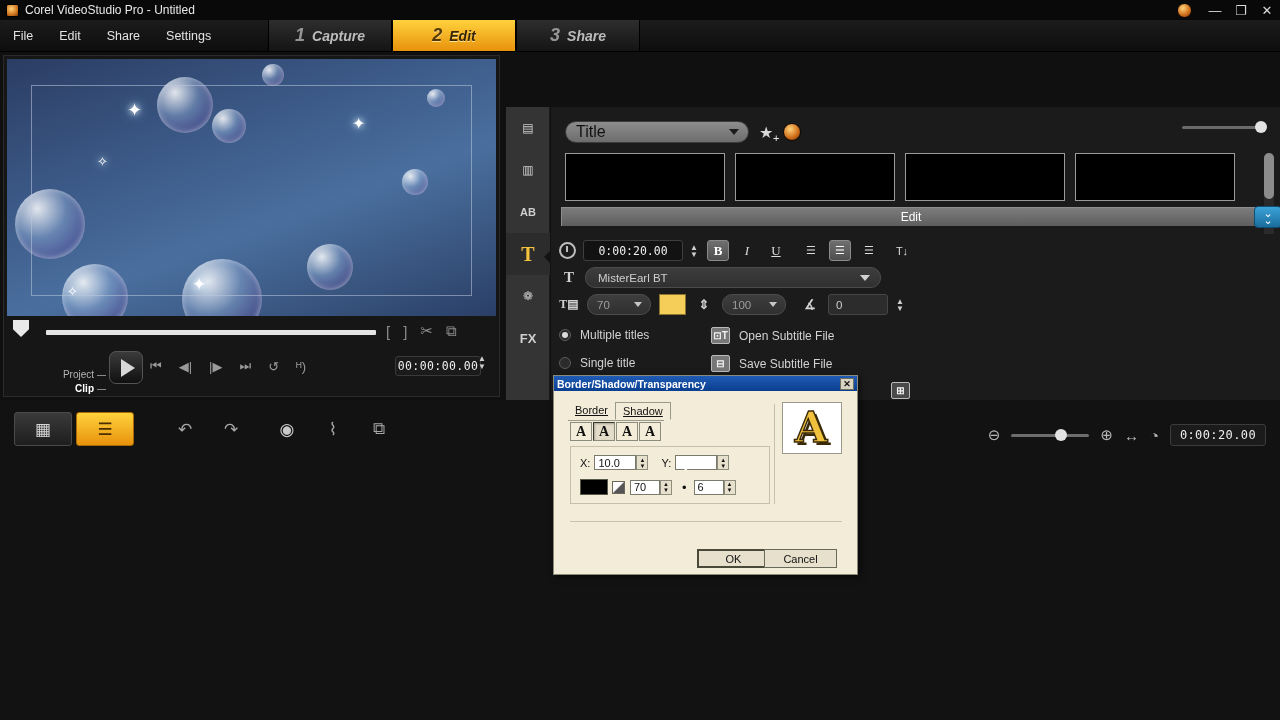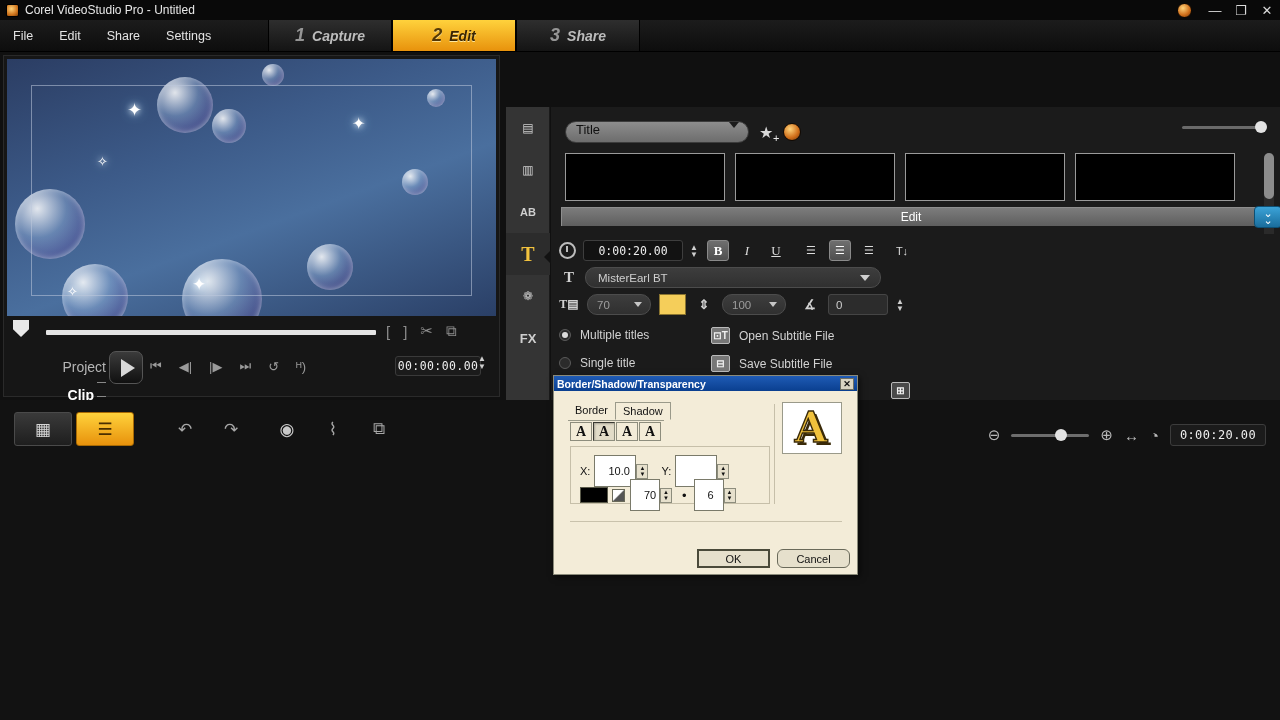--- a/index.html
+++ b/index.html
@@ -53,21 +53,21 @@
   .hnd.rot { background:#c24fd6; border-radius:50%; border:1px solid #4a1355; }
   .hnd.cy { background:#3fe0e8; border-radius:50%; border:1px solid #125a5e; }
 
   .scrub-row { position:absolute; left:4px; top:264px; width:485px; height:22px; }
   .scrub-track { position:absolute; left:38px; top:10px; width:330px; height:5px; background:#e4e4e4; border-radius:1px; }
   .scrub-head { position:absolute; left:5px; top:0px; width:16px; height:17px; background:#e9e9e9;
         clip-path:polygon(0 0,100% 0,100% 55%,50% 100%,0 55%); }
   .mark-icons { position:absolute; left:378px; top:2px; display:flex; gap:13px; align-items:center; color:#8c8c8c; font-size:15px; }
 
   .transport { position:absolute; left:4px; top:290px; width:485px; height:50px; }
-  .pc-labels { position:absolute; left:48px; top:14px; text-align:right; width:50px; font-size:14px; }
+  .pc-labels { position:absolute; left:48px; top:22px; text-align:right; width:50px; font-size:10px; }
   .pc-labels div { line-height:14px; color:#b5b5b5; }
   .pc-labels div.sel { color:#fff; font-weight:bold; }
   .dash { display:inline-block; width:9px; border-top:1px solid #888; vertical-align:middle; margin-left:3px; }
   .playbtn { position:absolute; left:101px; top:5px; width:34px; height:33px; border-radius:7px;
         background:linear-gradient(#3b3b3b,#101010); border:1px solid #555; display:flex; align-items:center; justify-content:center; }
   .playbtn i { width:0;height:0;border-left:14px solid #d8d8d8;border-top:9px solid transparent;border-bottom:9px solid transparent; margin-left:3px;}
   .tp-icons { position:absolute; left:142px; top:12px; display:flex; gap:17px; align-items:center; color:#9a9a9a; font-size:13px; }
   .tc-box { position:absolute; right:12px; top:10px; width:86px; height:20px; background:#1b1b1b; border:1px solid #3a3a3a;
         border-radius:3px; display:flex; align-items:center; justify-content:center;
         font-family:"DejaVu Sans Mono", monospace; font-size:11.5px; color:#eee; letter-spacing:.4px; }
@@ -76,21 +76,21 @@
   
   .mediastrip { position:absolute; left:506px; top:55px; width:44px; height:345px; background:#343434; border-right:1px solid #1a1a1a; }
   .ms-btn { width:44px; height:42px; display:flex; align-items:center; justify-content:center; color:#cfcfcf; }
   .ms-btn.sel { background:#2c2c2c; color:#f3c33e; }
   .ms-caret { position:absolute; right:-1px; width:0;height:0;border-right:7px solid #121212;border-top:7px solid transparent;border-bottom:7px solid transparent; }
 
   
   .library { position:absolute; left:551px; top:55px; width:729px; height:345px; background:#1b1b1b; }
   .lib-top { position:absolute; left:0; top:10px; width:729px; height:30px; display:flex; align-items:center; padding-left:14px; gap:10px; }
   .lib-sel { width:184px; height:22px; border-radius:11px; background:linear-gradient(#8d8d8d,#6d6d6d);
-        border:1px solid #3c3c3c; display:flex; padding:0 10px; color:#111; font-size:13px; position:relative; }
+        border:1px solid #3c3c3c; display:flex; align-items:center; padding:0 10px; color:#111; font-size:16px; position:relative; }
   .lib-sel .cv { position:absolute; right:9px; width:0;height:0;border-top:6px solid #1c1c1c;border-left:5px solid transparent;border-right:5px solid transparent; }
   .star { color:#d8d8d8; font-size:16px; position:relative; }
   .star .plus { position:absolute; right:-6px; bottom:-2px; font-size:11px; color:#e8e8e8; }
   .orb-btn { width:18px; height:18px; border-radius:50%;
         background:radial-gradient(circle at 38% 32%, #ffd37a, #cf6e1a 58%, #6f3405); border:1px solid #120a03; }
   .lib-zoom { position:absolute; right:18px; top:19px; width:80px; height:3px; background:#6a6a6a; border-radius:2px; }
   .lib-zoom .kn { position:absolute; right:-5px; top:-5px; width:12px; height:12px; border-radius:50%; background:#e3e3e3; }
   .lib-items { position:absolute; left:14px; top:46px; display:flex; gap:10px; }
   .lib-item { width:160px; height:48px; background:#000; border:1px solid #9a9a9a; }
   .lib-scroll { position:absolute; right:6px; top:46px; width:10px; height:108px; background:#2a2a2a; border-radius:5px; }
@@ -162,32 +162,32 @@
 
   
   .modal { position:absolute; left:553px; top:375px; width:305px; height:200px; background:#f3ecd8;
            border:1px solid #8a8a7a; box-shadow:2px 2px 6px rgba(0,0,0,.55); z-index:50;
            font-family:"Liberation Sans", sans-serif; }
   .modal-tb { height:15px; background:linear-gradient(#1f5bb5,#0a3f8f); display:flex; align-items:center;
               padding:0 3px; color:#fff; font-size:10.5px; font-weight:bold; }
   .modal-x { margin-left:auto; width:14px; height:12px; background:#d9d4c2; border:1px solid #6f6f63;
              color:#111; font-size:9px; display:flex; align-items:center; justify-content:center; font-weight:bold; }
   .mtabs { position:absolute; left:14px; top:26px; display:flex; font-size:11px; color:#111; }
-  .mtab { padding:2px 7px; }
+  .mtab { padding:2px 7px;text-decoration:underline; }
   .mtab.on { background:#f3ecd8; border:1px solid #9a9a8a; border-bottom:1px solid #f3ecd8; margin-bottom:-1px; }
   .mtab-line { position:absolute; left:14px; top:44px; width:96px; border-bottom:1px solid #9a9a8a; }
   .abtns { position:absolute; left:16px; top:46px; display:flex; }
   .abtn { width:22px; height:19px; background:#f3ecd8; border:1px solid #8d8d7d; display:flex;
           align-items:center; justify-content:center; font-family:"Liberation Serif", serif;
           font-weight:bold; font-size:14px; color:#111; margin-right:1px; }
   .abtn.on { background:#e2dcc8; border:1px inset #8d8d7d; box-shadow:inset 1px 1px 2px rgba(0,0,0,.25); }
   .mgroup { position:absolute; left:16px; top:70px; width:200px; height:58px; border:1px solid #c6bfa9; }
   .mrow { position:absolute; display:flex; align-items:center; font-size:11px; color:#111; }
-  .minput { height:32px; background:#fff; border:1px solid #7a7a6a; display:flex; align-items:center;
-            padding-left:13px; font-size:11px; color:#111; }
+  .minput { height:15px; background:#fff; border:1px solid #7a7a6a; display:flex; align-items:center;
+            padding-left:3px; font-size:11px; color:#111; }
   .mspin { width:12px; height:15px; background:#e6e0cc; border:1px solid #8d8d7d; display:flex;
            flex-direction:column; align-items:center; justify-content:center; color:#111; font-size:6px; line-height:6px; }
   .mcolor { width:28px; height:16px; background:#000; border:1px solid #5a5a4a; }
   .mgrad { width:13px; height:13px; background:linear-gradient(135deg,#fff 45%,#555 55%); border:1px solid #6a6a5a; }
   .preview-box { position:absolute; left:228px; top:26px; width:60px; height:52px; background:#fff; border:1px solid #9a9a8a; }
   .mdivider { position:absolute; left:220px; top:28px; height:100px; border-left:1px solid #c6bfa9; }
   .mdivider2 { position:absolute; left:16px; top:145px; width:272px; border-top:1px solid #c9c2ac; }
   .mbtn { position:absolute; width:73px; height:19px; background:#e6e0cc; border:1px solid #6a6a5a;
           display:flex; align-items:center; justify-content:center; font-size:11px; color:#111; }
   .mbtn.def { border:2px solid #4a4a3a; }
@@ -501,16 +501,16 @@
   <div class="mdivider"></div>
   <div class="preview-box">
     <svg width="58" height="50" viewBox="0 0 58 50">
       <text x="31" y="42" font-family="DejaVu Serif, serif" font-size="42" font-weight="bold" fill="#3a2a08" text-anchor="middle">A</text>
       <text x="28" y="39" font-family="DejaVu Serif, serif" font-size="42" font-weight="bold" fill="#f0c13c" stroke="#3a2a08" stroke-width="1.4" text-anchor="middle">A</text>
     </svg>
   </div>
   <div class="mdivider2"></div>
 
   <div class="mbtn def" style="left:143px;top:173px;">OK</div>
-  <div class="mbtn" style="left:223px;top:173px;border-radius:6px;">Cancel</div>
+  <div class="mbtn" style="left:210px;top:173px;">Cancel</div>
 </div>
 
 <div class="cursor-ic"></div>
 
 </body></html>

